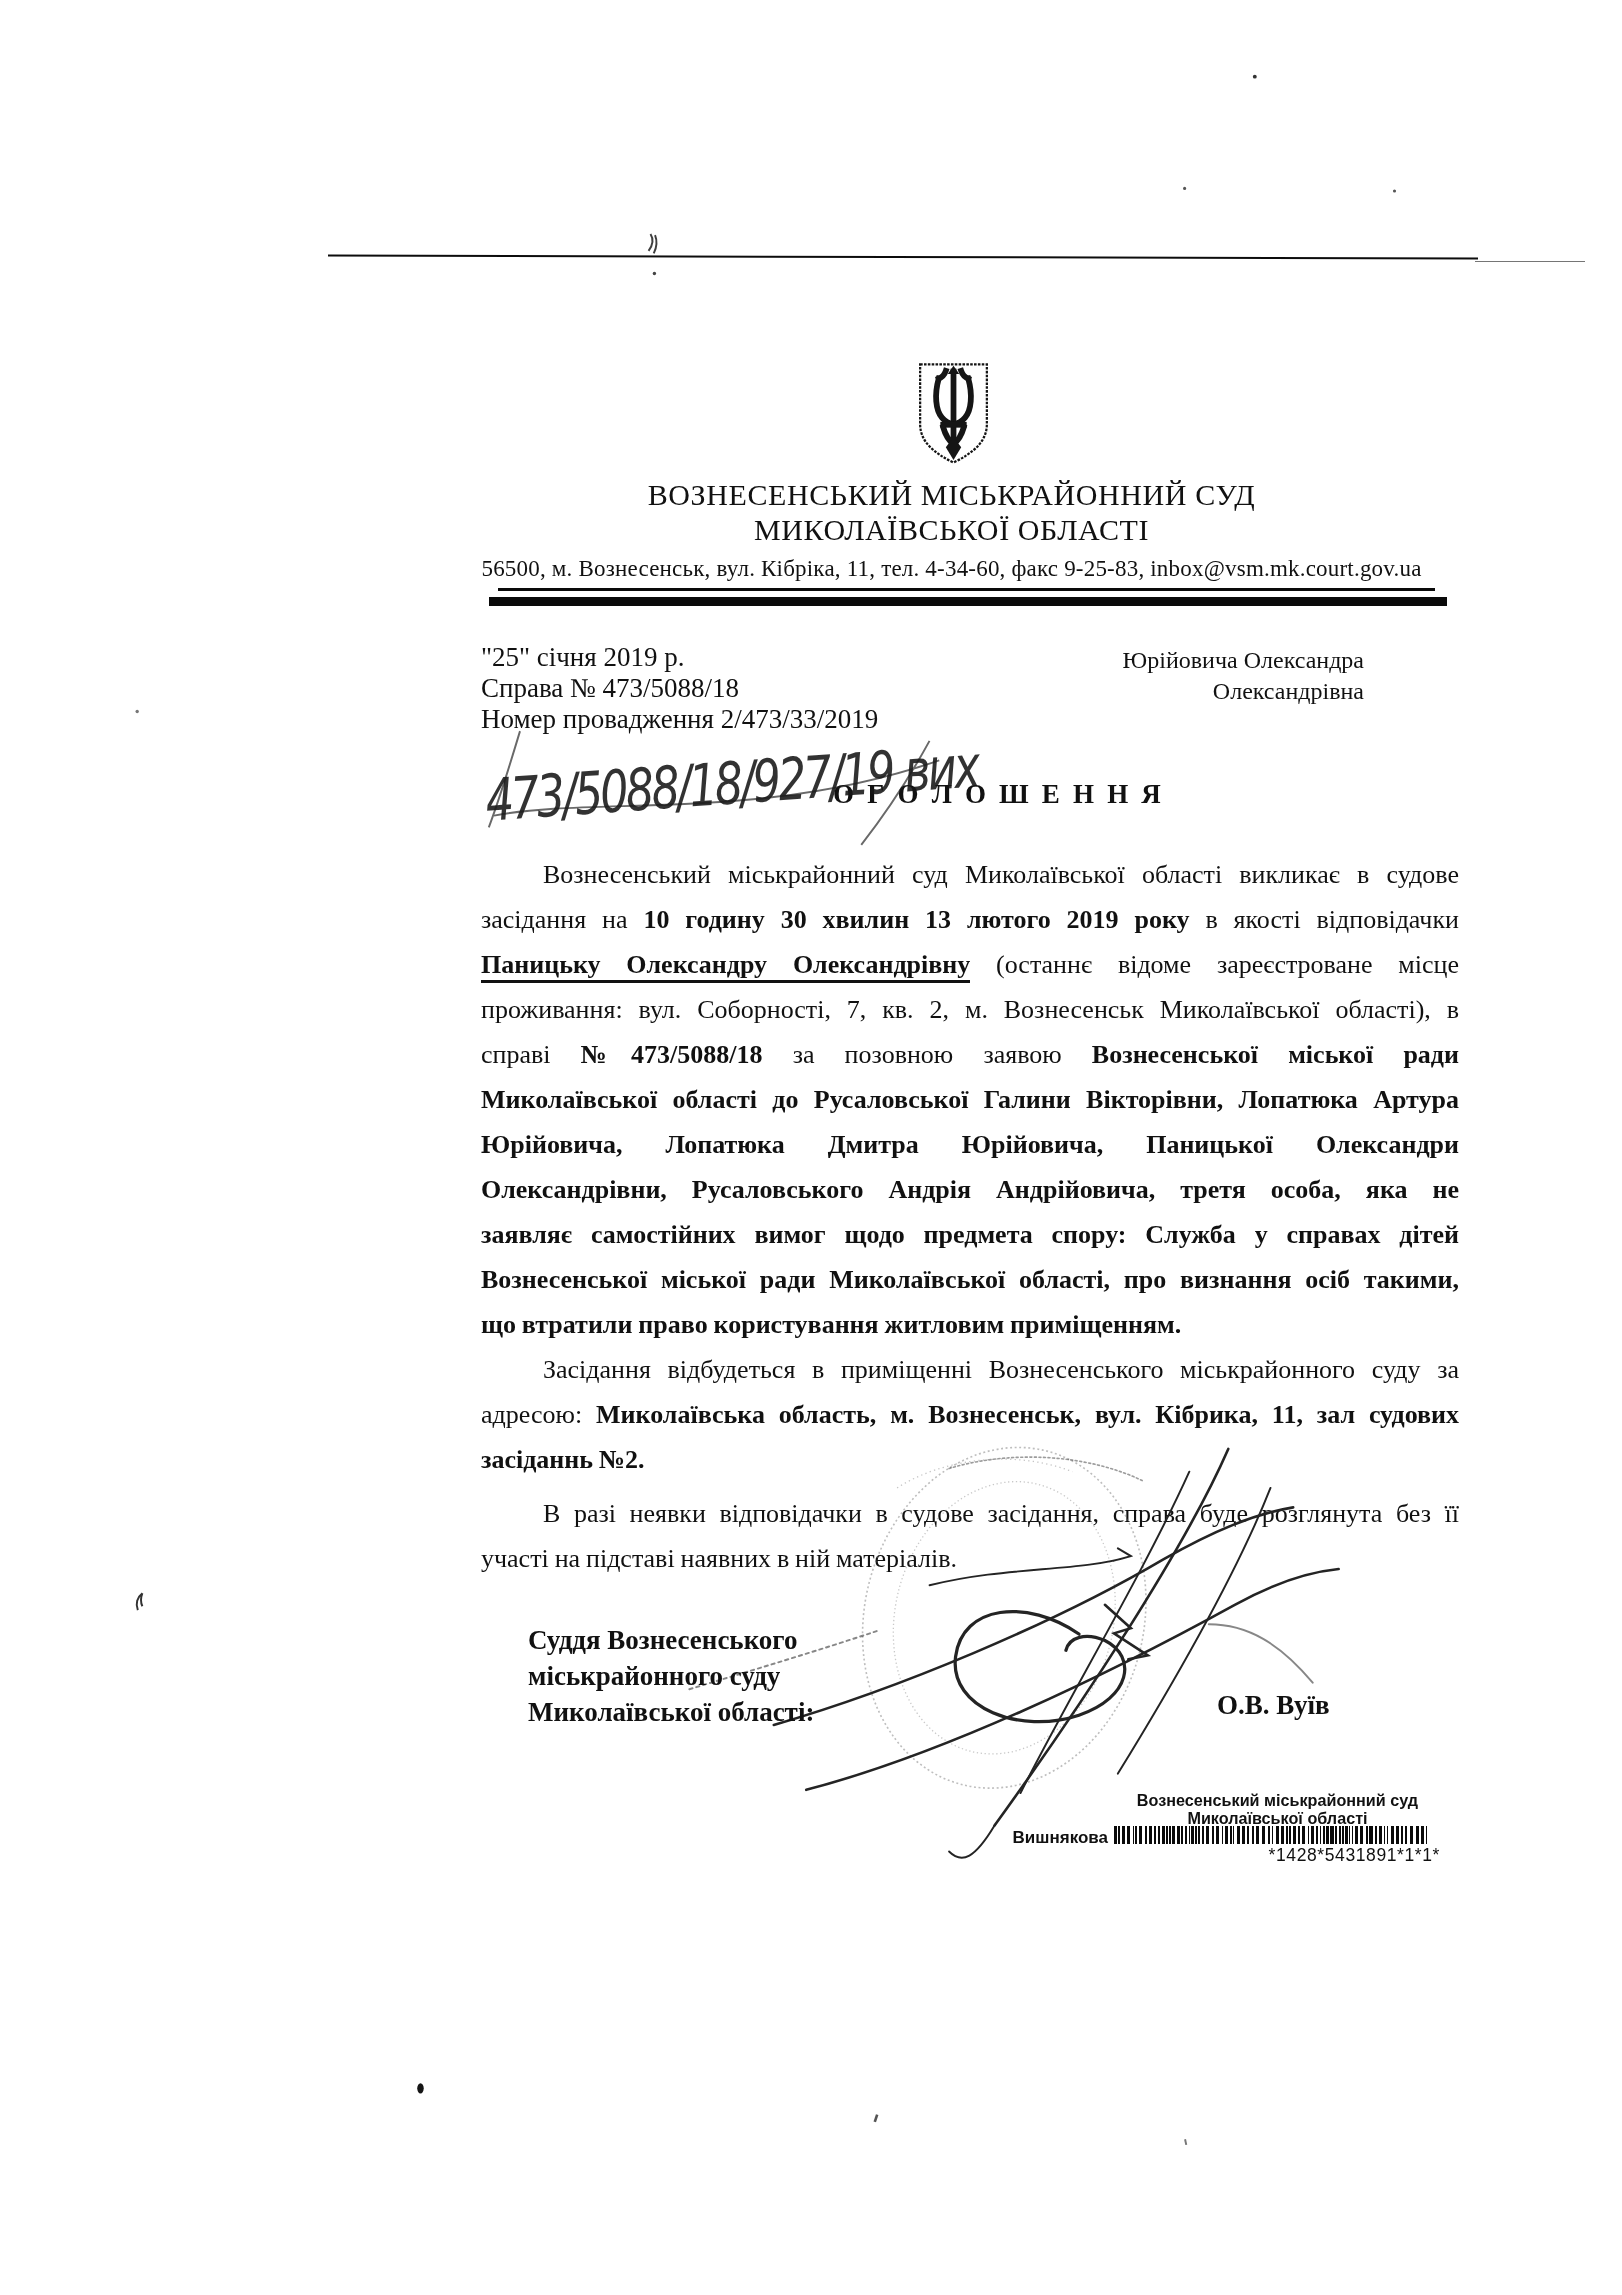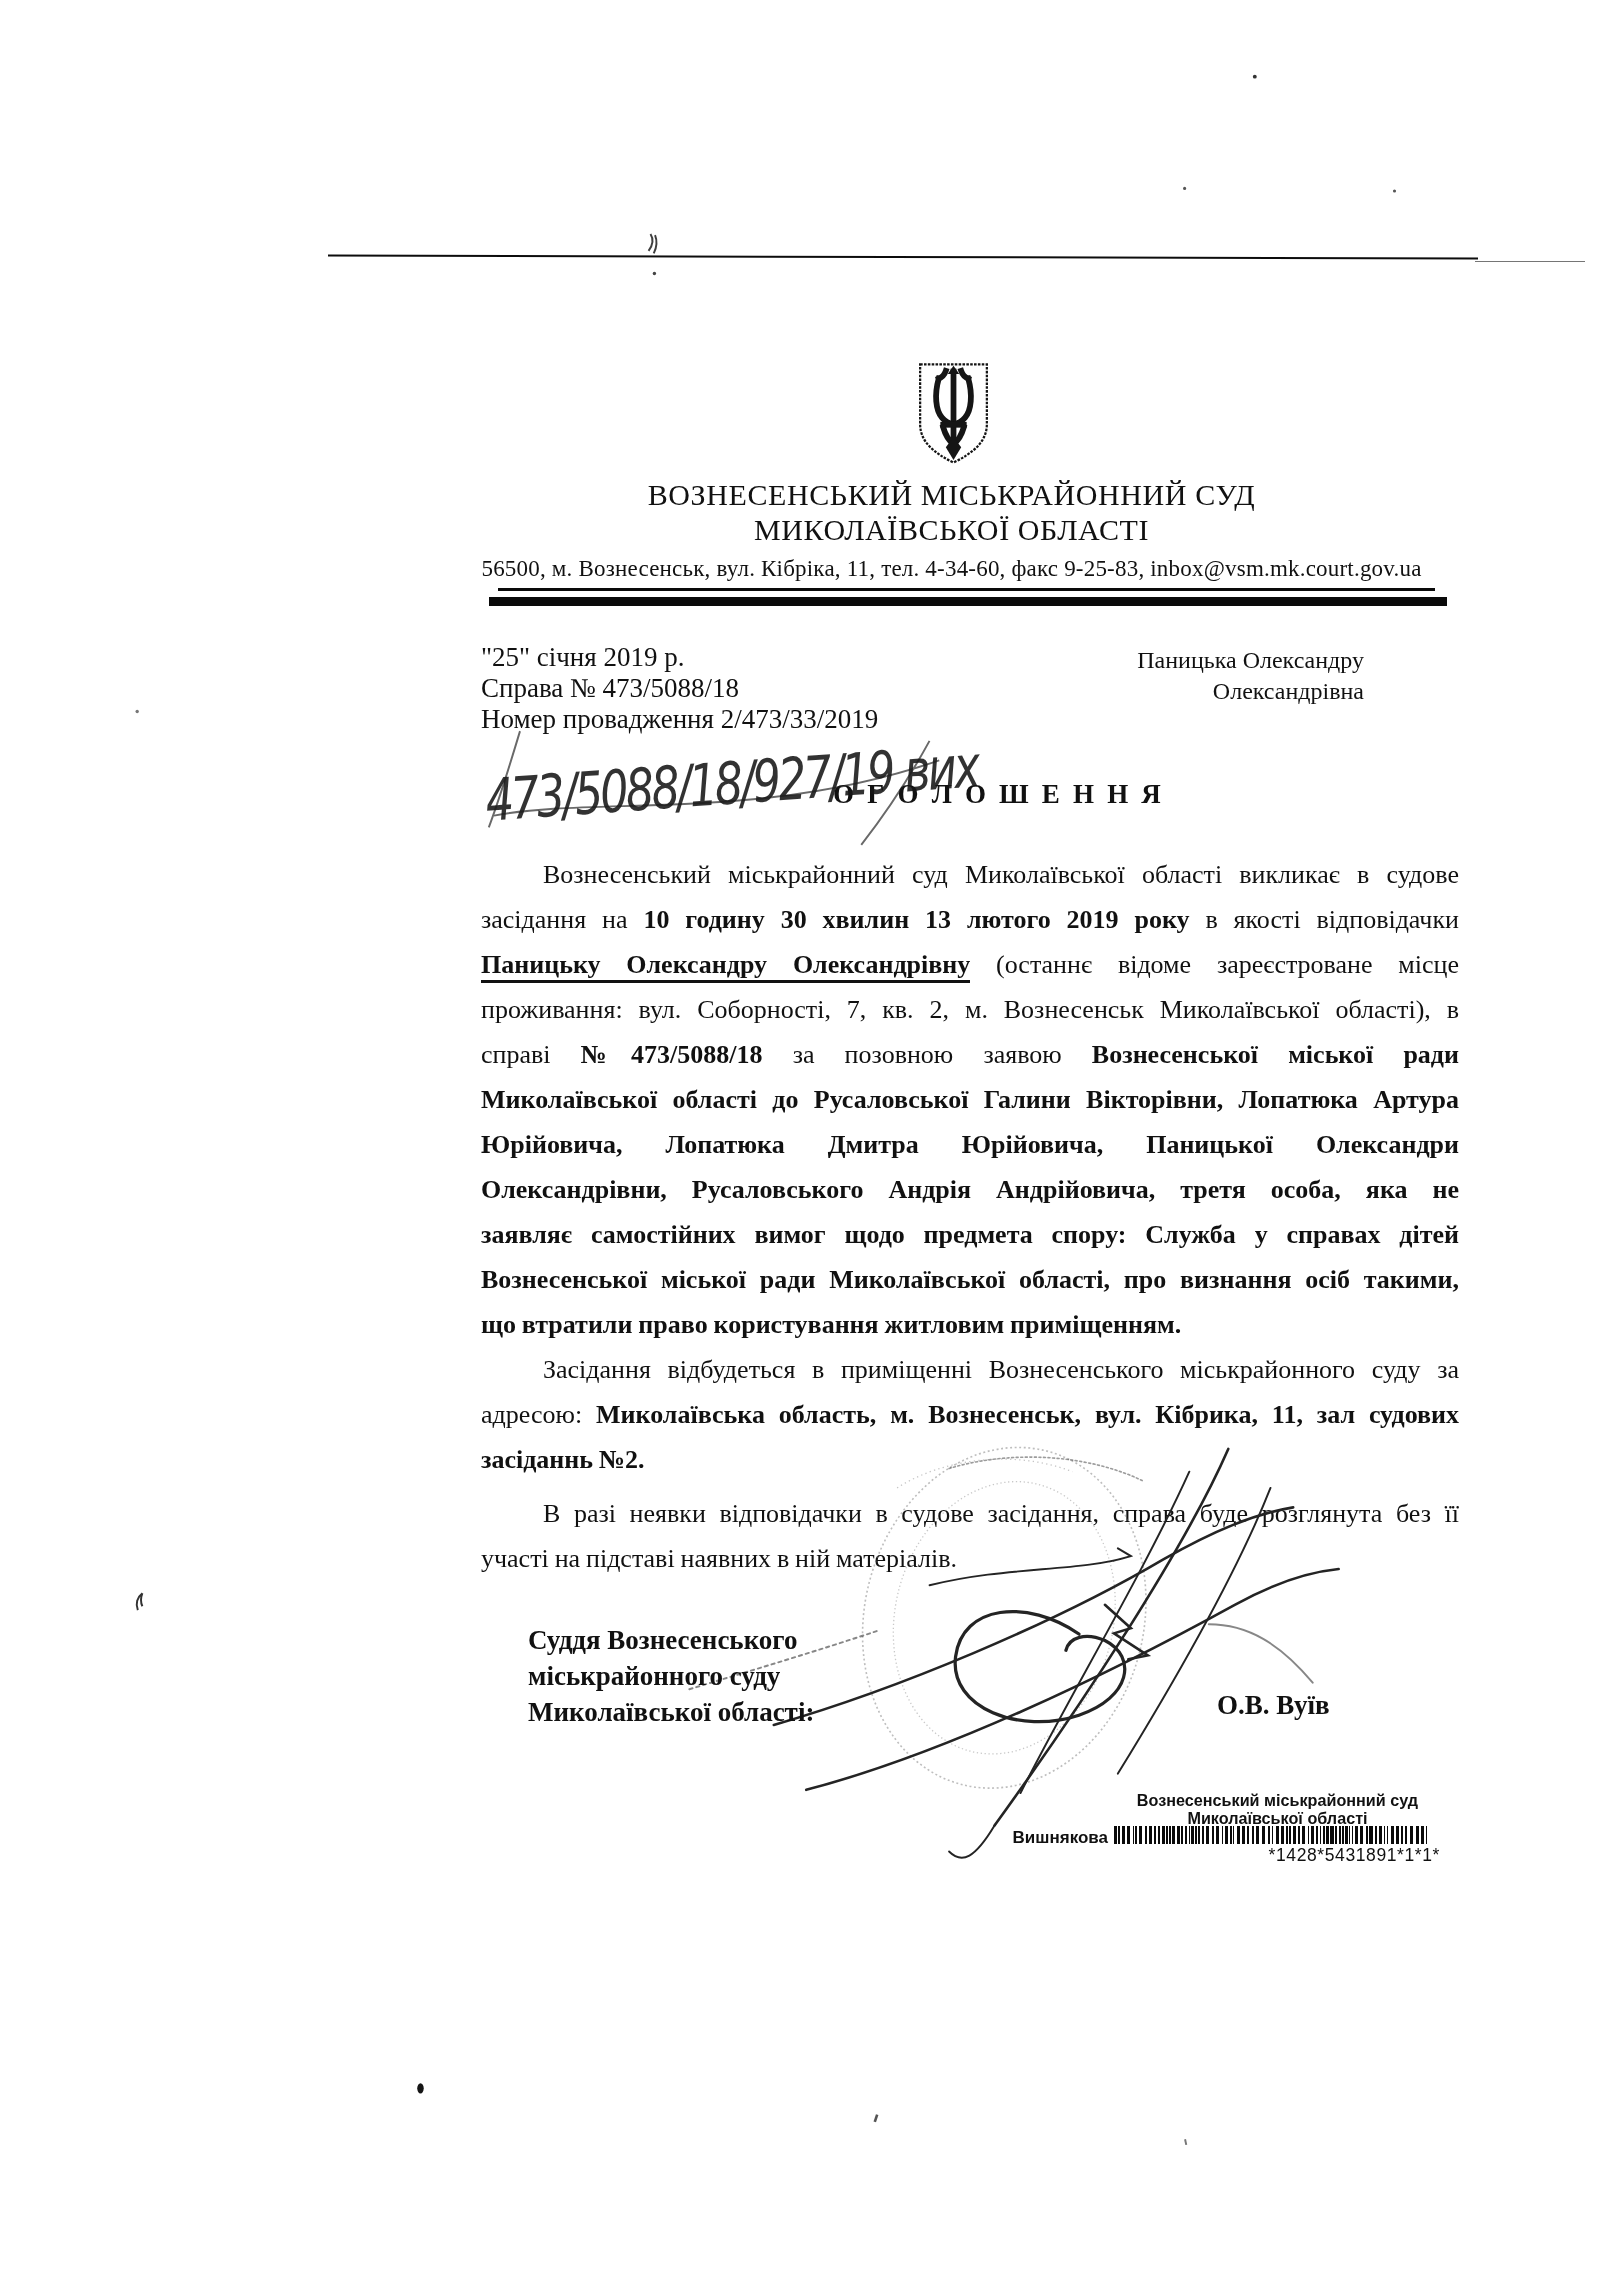--- a/index.html
+++ b/index.html
@@ -72,21 +72,21 @@
   <div class="abs" id="addr">56500, м. Вознесенськ, вул. Кібріка, 11, тел. 4-34-60, факс 9-25-83, inbox@vsm.mk.court.gov.ua</div>
   <div class="abs" id="rule-thin"></div>
   <div class="abs" id="rule-thick"></div>
 
   <div class="abs" id="meta">
     <div>"25" січня 2019 р.</div>
     <div>Справа № 473/5088/18</div>
     <div>Номер провадження 2/473/33/2019</div>
   </div>
   <div class="abs" id="addressee">
-    <div>Паницька Олександру</div>
+    <div>Юрійовича Олександра</div>
     <div>Олександрівна</div>
   </div>
 
   <div class="abs" id="title">О Г О Л О Ш Е Н Н Я</div>
 
   <svg class="abs overlay" style="left:481px;top:705px;overflow:visible;" width="494" height="127" viewBox="0 0 760 195">
     <g transform="rotate(-4 340 110)" fill="#161616" opacity="0.88">
       <text x="6" y="138" font-family="DejaVu Sans, sans-serif" font-style="italic" font-size="80" letter-spacing="-5" transform="scale(0.86,1.12)">473/5088/18/927/19 вих</text>
     </g>
     <g stroke="#1a1a1a" fill="none" opacity="0.65" stroke-width="3">

